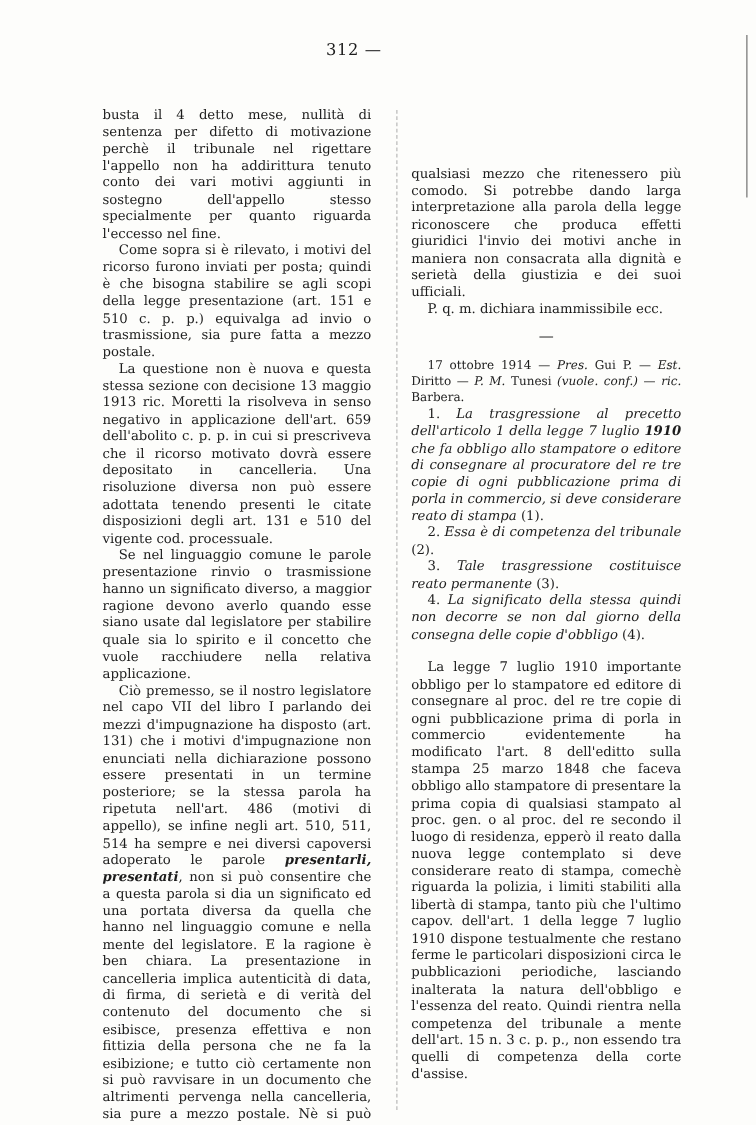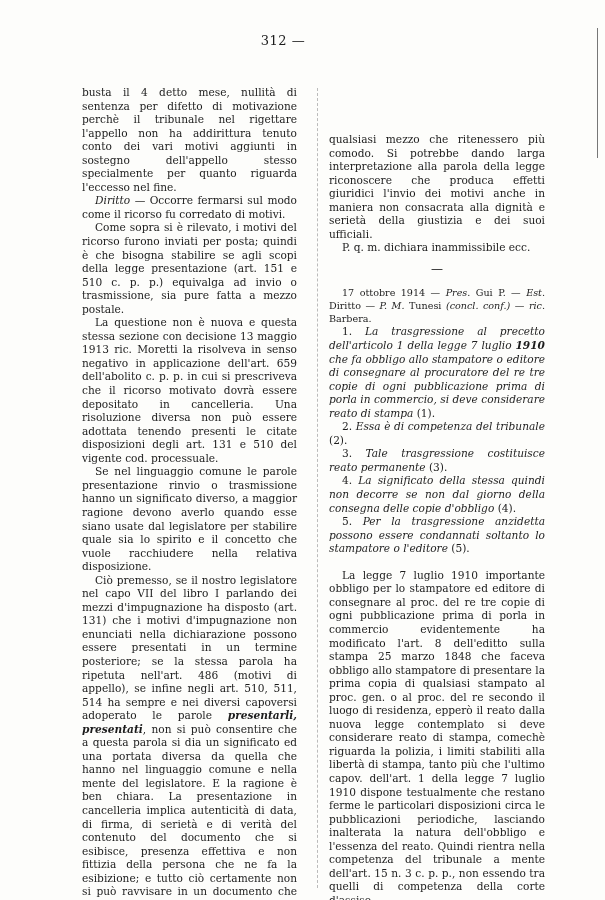--- a/index.html
+++ b/index.html
@@ -36,35 +36,33 @@
 </style>
 </head>
 <body>
 
 <div class="page-number">312 —</div>
 <div class="right-edge"></div>
 <div class="col-rule"></div>
 
 <div class="col left-col">
   <p>busta il 4 detto mese, nullità di sentenza per difetto di motivazione perchè il tribunale nel rigettare l'appello non ha addirittura tenuto conto dei vari motivi aggiunti in sostegno dell'appello stesso specialmente per quanto riguarda l'eccesso nel fine.</p>
-  <p class="ind"><span class="it">Diritto</span><span> — Occorre fermarsi sul modo come il ricorso fu corredato di motivi.</span></p>
   <p class="ind">Come sopra si è rilevato, i motivi del ricorso furono inviati per posta; quindi è che bisogna stabilire se agli scopi della legge presentazione (art. 151 e 510 c. p. p.) equivalga ad invio o trasmissione, sia pure fatta a mezzo postale.</p>
   <p class="ind">La questione non è nuova e questa stessa sezione con decisione 13 maggio 1913 ric. Moretti la risolveva in senso negativo in applicazione dell'art. 659 dell'abolito c. p. p. in cui si prescriveva che il ricorso motivato dovrà essere depositato in cancelleria. Una risoluzione diversa non può essere adottata tenendo presenti le citate disposizioni degli art. 131 e 510 del vigente cod. processuale.</p>
-  <p class="ind">Se nel linguaggio comune le parole presentazione rinvio o trasmissione hanno un significato diverso, a maggior ragione devono averlo quando esse siano usate dal legislatore per stabilire quale sia lo spirito e il concetto che vuole racchiudere nella relativa disposizione.</p>
+  <p class="ind">Se nel linguaggio comune le parole presentazione rinvio o trasmissione hanno un significato diverso, a maggior ragione devono averlo quando esse siano usate dal legislatore per stabilire quale sia lo spirito e il concetto che vuole racchiudere nella relativa applicazione.</p>
   <p class="ind"><span>Ciò premesso, se il nostro legislatore nel capo VII del libro I parlando dei mezzi d'impugnazione ha disposto (art. 131) che i motivi d'impugnazione non enunciati nella dichiarazione possono essere presentati in un termine posteriore; se la stessa parola ha ripetuta nell'art. 486 (motivi di appello), se infine negli art. 510, 511, 514 ha sempre e nei diversi capoversi adoperato le parole </span><span class="it b">presentarli, presentati</span><span>, non si può consentire che a questa parola si dia un significato ed una portata diversa da quella che hanno nel linguaggio comune e nella mente del legislatore. E la ragione è ben chiara. La presentazione in cancelleria implica autenticità di data, di firma, di serietà e di verità del contenuto del documento che si esibisce, presenza effettiva e non fittizia della persona che ne fa la esibizione; e tutto ciò certamente non si può ravvisare in un documento che altrimenti pervenga nella cancelleria, sia pure a mezzo postale. Nè si può senza ritenere incoerente il legislatore, legittimare un diverso modo di esibizione dei motivi, imperocchè se ha prescritto tante cautele perchè i motivi d'impugnamento abbiano carattere certo, sarebbe incivile ammettere che sia a libito delle parti o loro difensori far uso di un mezzo diverso della presentazione e permettere che possono far pervenire i motivi d'impugnazione con quel</span></p>
 </div>
 
 <div class="col right-col">
   <p>qualsiasi mezzo che ritenessero più comodo. Si potrebbe dando larga interpretazione alla parola della legge riconoscere che produca effetti giuridici l'invio dei motivi anche in maniera non consacrata alla dignità e serietà della giustizia e dei suoi ufficiali.</p>
   <p class="ind">P. q. m. dichiara inammissibile ecc.</p>
   <div class="dash-sep">—</div>
-  <p class="case-header"><span>17 ottobre 1914 — </span><span class="it">Pres.</span><span> Gui P. — </span><span class="it">Est.</span><span> Diritto — </span><span class="it">P. M.</span><span> Tunesi </span><span class="it">(concl. conf.)</span><span> — </span><span class="it">ric.</span><span> Barbera.</span></p>
+  <p class="case-header"><span>17 ottobre 1914 — </span><span class="it">Pres.</span><span> Gui P. — </span><span class="it">Est.</span><span> Diritto — </span><span class="it">P. M.</span><span> Tunesi </span><span class="it">(vuole. conf.)</span><span> — </span><span class="it">ric.</span><span> Barbera.</span></p>
   <div class="maxims">
     <p><span class="num">1.</span><span> La trasgressione al precetto dell'articolo 1 della legge 7 luglio </span><span class="b">1910</span><span> che fa obbligo allo stampatore o editore di consegnare al procuratore del re tre copie di ogni pubblicazione prima di porla in commercio, si deve considerare reato di stampa</span><span class="num"> (1).</span></p>
     <p><span class="num">2.</span><span> Essa è di competenza del tribunale</span><span class="num"> (2).</span></p>
     <p><span class="num">3.</span><span> Tale trasgressione costituisce reato permanente</span><span class="num"> (3).</span></p>
     <p><span class="num">4.</span><span> La significato della stessa quindi non decorre se non dal giorno della consegna delle copie d'obbligo</span><span class="num"> (4).</span></p>
-    <p><span class="num">5.</span><span> Per la trasgressione anzidetta possono essere condannati soltanto lo stampatore o l'editore</span><span class="num"> (5).</span></p>
   </div>
   <div class="gap-s"></div>
   <p class="ind">La legge 7 luglio 1910 importante obbligo per lo stampatore ed editore di consegnare al proc. del re tre copie di ogni pubblicazione prima di porla in commercio evidentemente ha modificato l'art. 8 dell'editto sulla stampa 25 marzo 1848 che faceva obbligo allo stampatore di presentare la prima copia di qualsiasi stampato al proc. gen. o al proc. del re secondo il luogo di residenza, epperò il reato dalla nuova legge contemplato si deve considerare reato di stampa, comechè riguarda la polizia, i limiti stabiliti alla libertà di stampa, tanto più che l'ultimo capov. dell'art. 1 della legge 7 luglio 1910 dispone testualmente che restano ferme le particolari disposizioni circa le pubblicazioni periodiche, lasciando inalterata la natura dell'obbligo e l'essenza del reato. Quindi rientra nella competenza del tribunale a mente dell'art. 15 n. 3 c. p. p., non essendo tra quelli di competenza della corte d'assise.</p>
 
 </div>
 
 </body></html>

